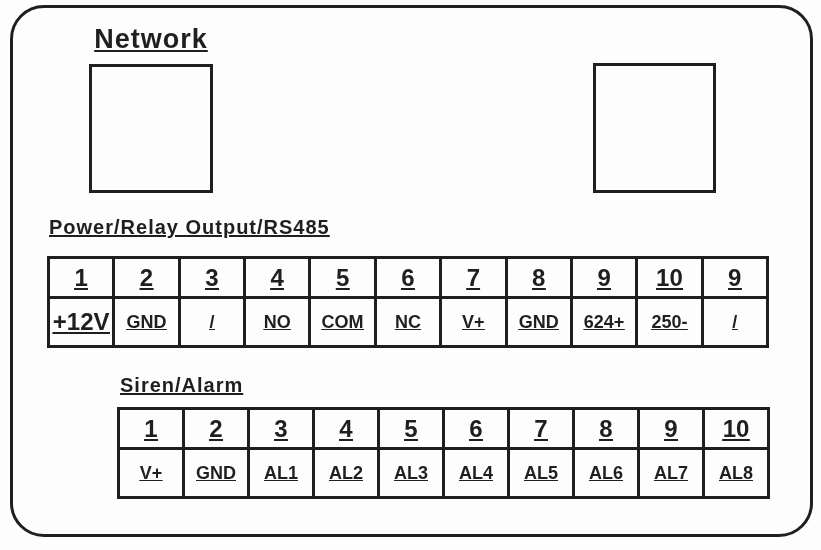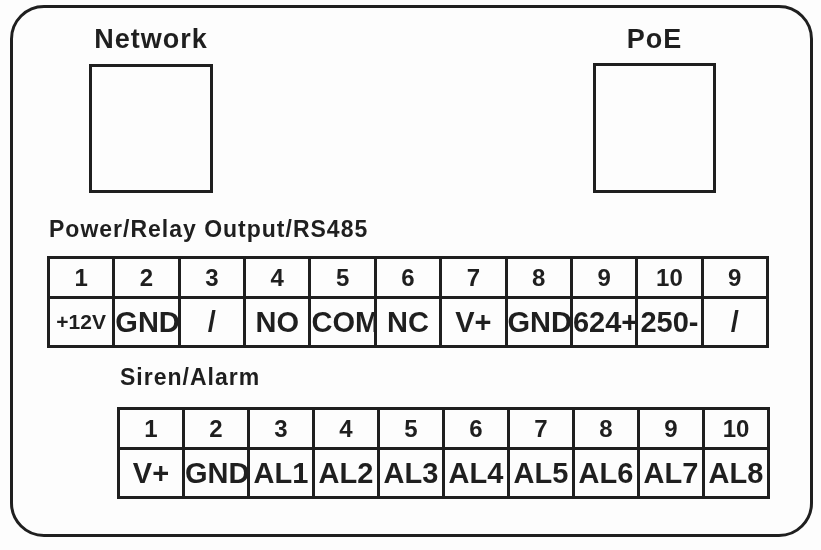--- a/index.html
+++ b/index.html
@@ -1,15 +1,15 @@
 <!DOCTYPE html>
 <html><head>
 <meta charset="utf-8">
 <style>
-  * { margin: 0; padding: 0; box-sizing: border-box; }
+  * { margin: 0; padding: 0; box-sizing: border-box; text-decoration: underline; }
   html, body { background: #ffffff; }
   body {
     font-family: "Liberation Sans", "DejaVu Sans", sans-serif;
     color: #1f1f1f;
   }
   .canvas {
     position: relative;
     width: 821px;
     height: 550px;
     background: #fdfdfd;
@@ -35,59 +35,58 @@
   .poe-label     { left: 593px; top: 24px; width: 123px; }
   .port-box {
     position: absolute;
     border: 3px solid #1f1f1f;
     background: transparent;
   }
   .network-box { left: 89px;  top: 64px; width: 124px; height: 129px; }
   .poe-box     { left: 593px; top: 63px; width: 123px; height: 130px; }
   .section-title {
     position: absolute;
-    font-size: 23px;
+    font-size: 20px;
     font-weight: 700;
     letter-spacing: 1px;
     white-space: nowrap;
     text-align: center;
   }
   .power-title { left: 49px;  top: 216px; }
-  .siren-title { left: 120px; top: 364px; }
+  .siren-title { left: 120px; top: 374px; }
   table.terminal-table {
     position: absolute;
     border-collapse: collapse;
     table-layout: fixed;
   }
   .power-table { left: 47px;  top: 256px; width: 722px; }
   .siren-table { left: 117px; top: 407px; width: 653px; }
   table.terminal-table td {
     border: 3px solid #1f1f1f;
     text-align: center;
     vertical-align: middle;
     font-weight: 700;
     overflow: hidden;
     white-space: nowrap;
     padding: 0;
   }
   tr.pin-number-row td { height: 40px; font-size: 24px; }
-  tr.pin-label-row  td { height: 49px; font-size: 29px; }
-  .power-table tr.pin-label-row td:first-child { font-size: 21px; }
+  tr.pin-label-row  td { height: 49px; font-size: 18px; }
+  .power-table tr.pin-label-row td:first-child { font-size: 24px; }
 </style>
 </head>
 <body>
 
 <div class="canvas">
 
   <div class="panel-outline"></div>
 
   <div class="port-label network-label">Network</div>
   <div class="port-box network-box"></div>
 
-  <div class="port-label poe-label">PoE</div>
   <div class="port-box poe-box"></div>
 
   <div class="section-title power-title">Power/Relay Output/RS485</div>
 
   <table class="terminal-table power-table">
     <tbody>
         <tr class="pin-number-row">
       <td>1</td>
       <td>2</td>
       <td>3</td>

